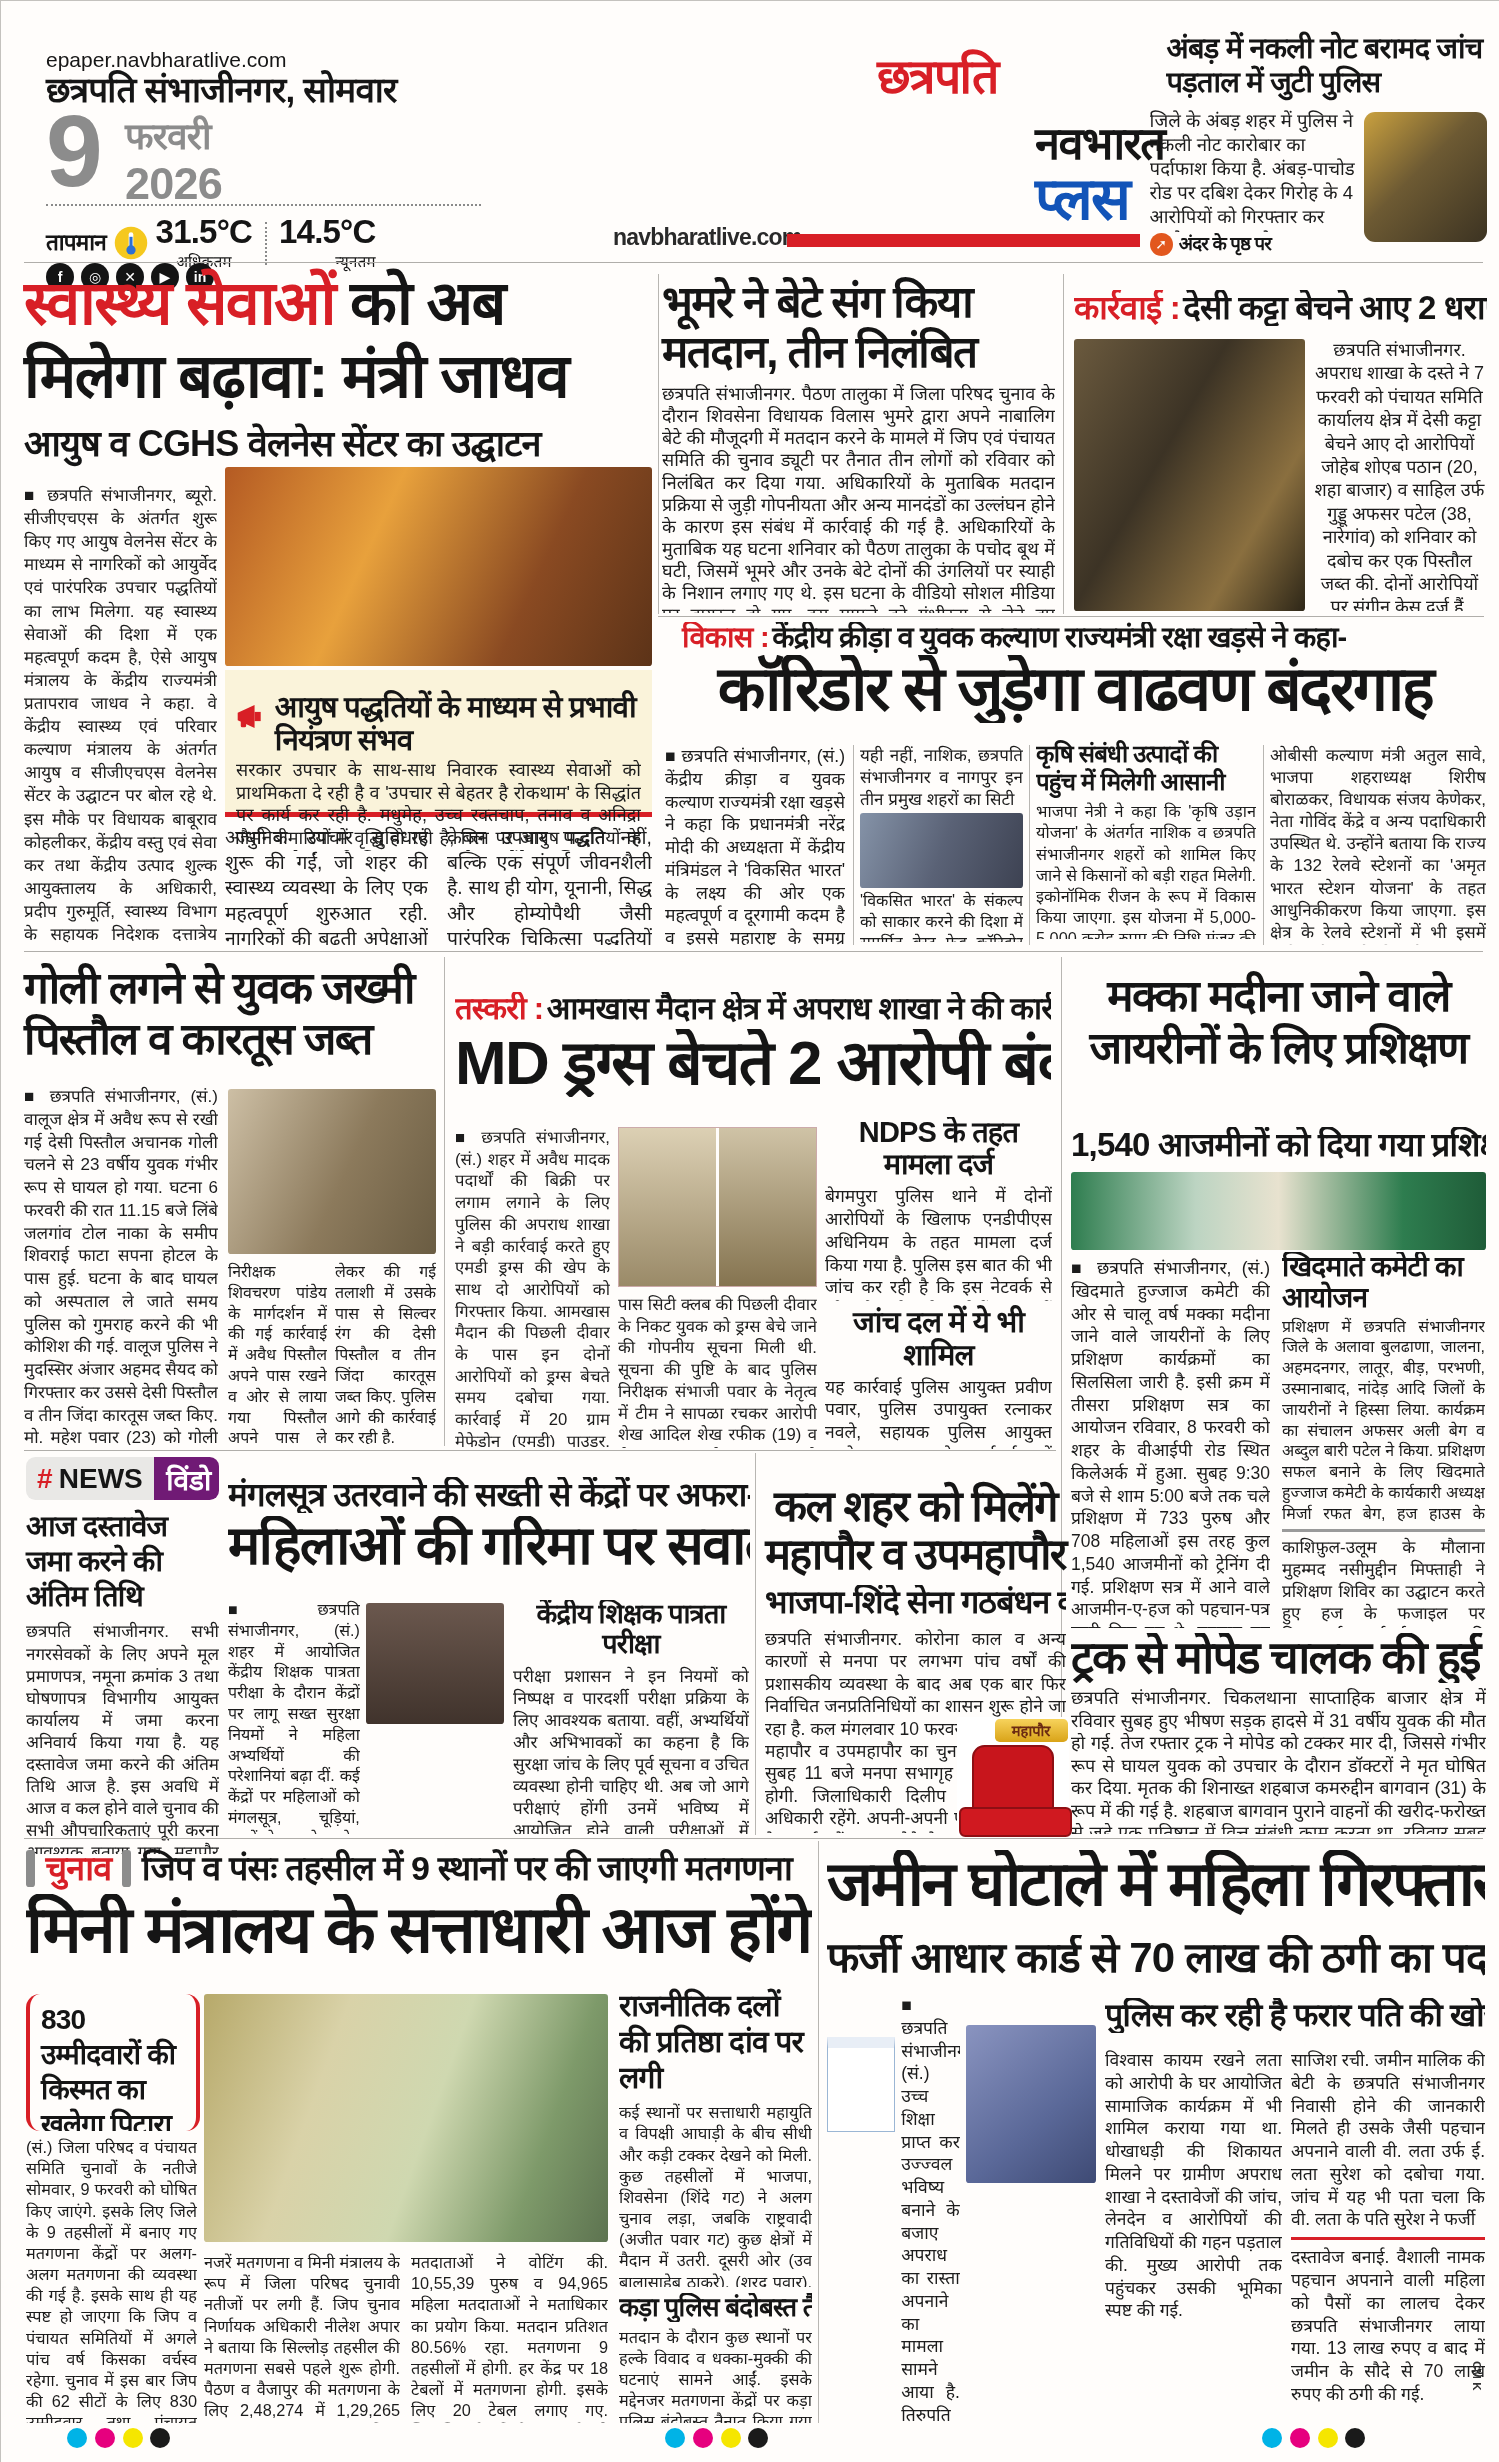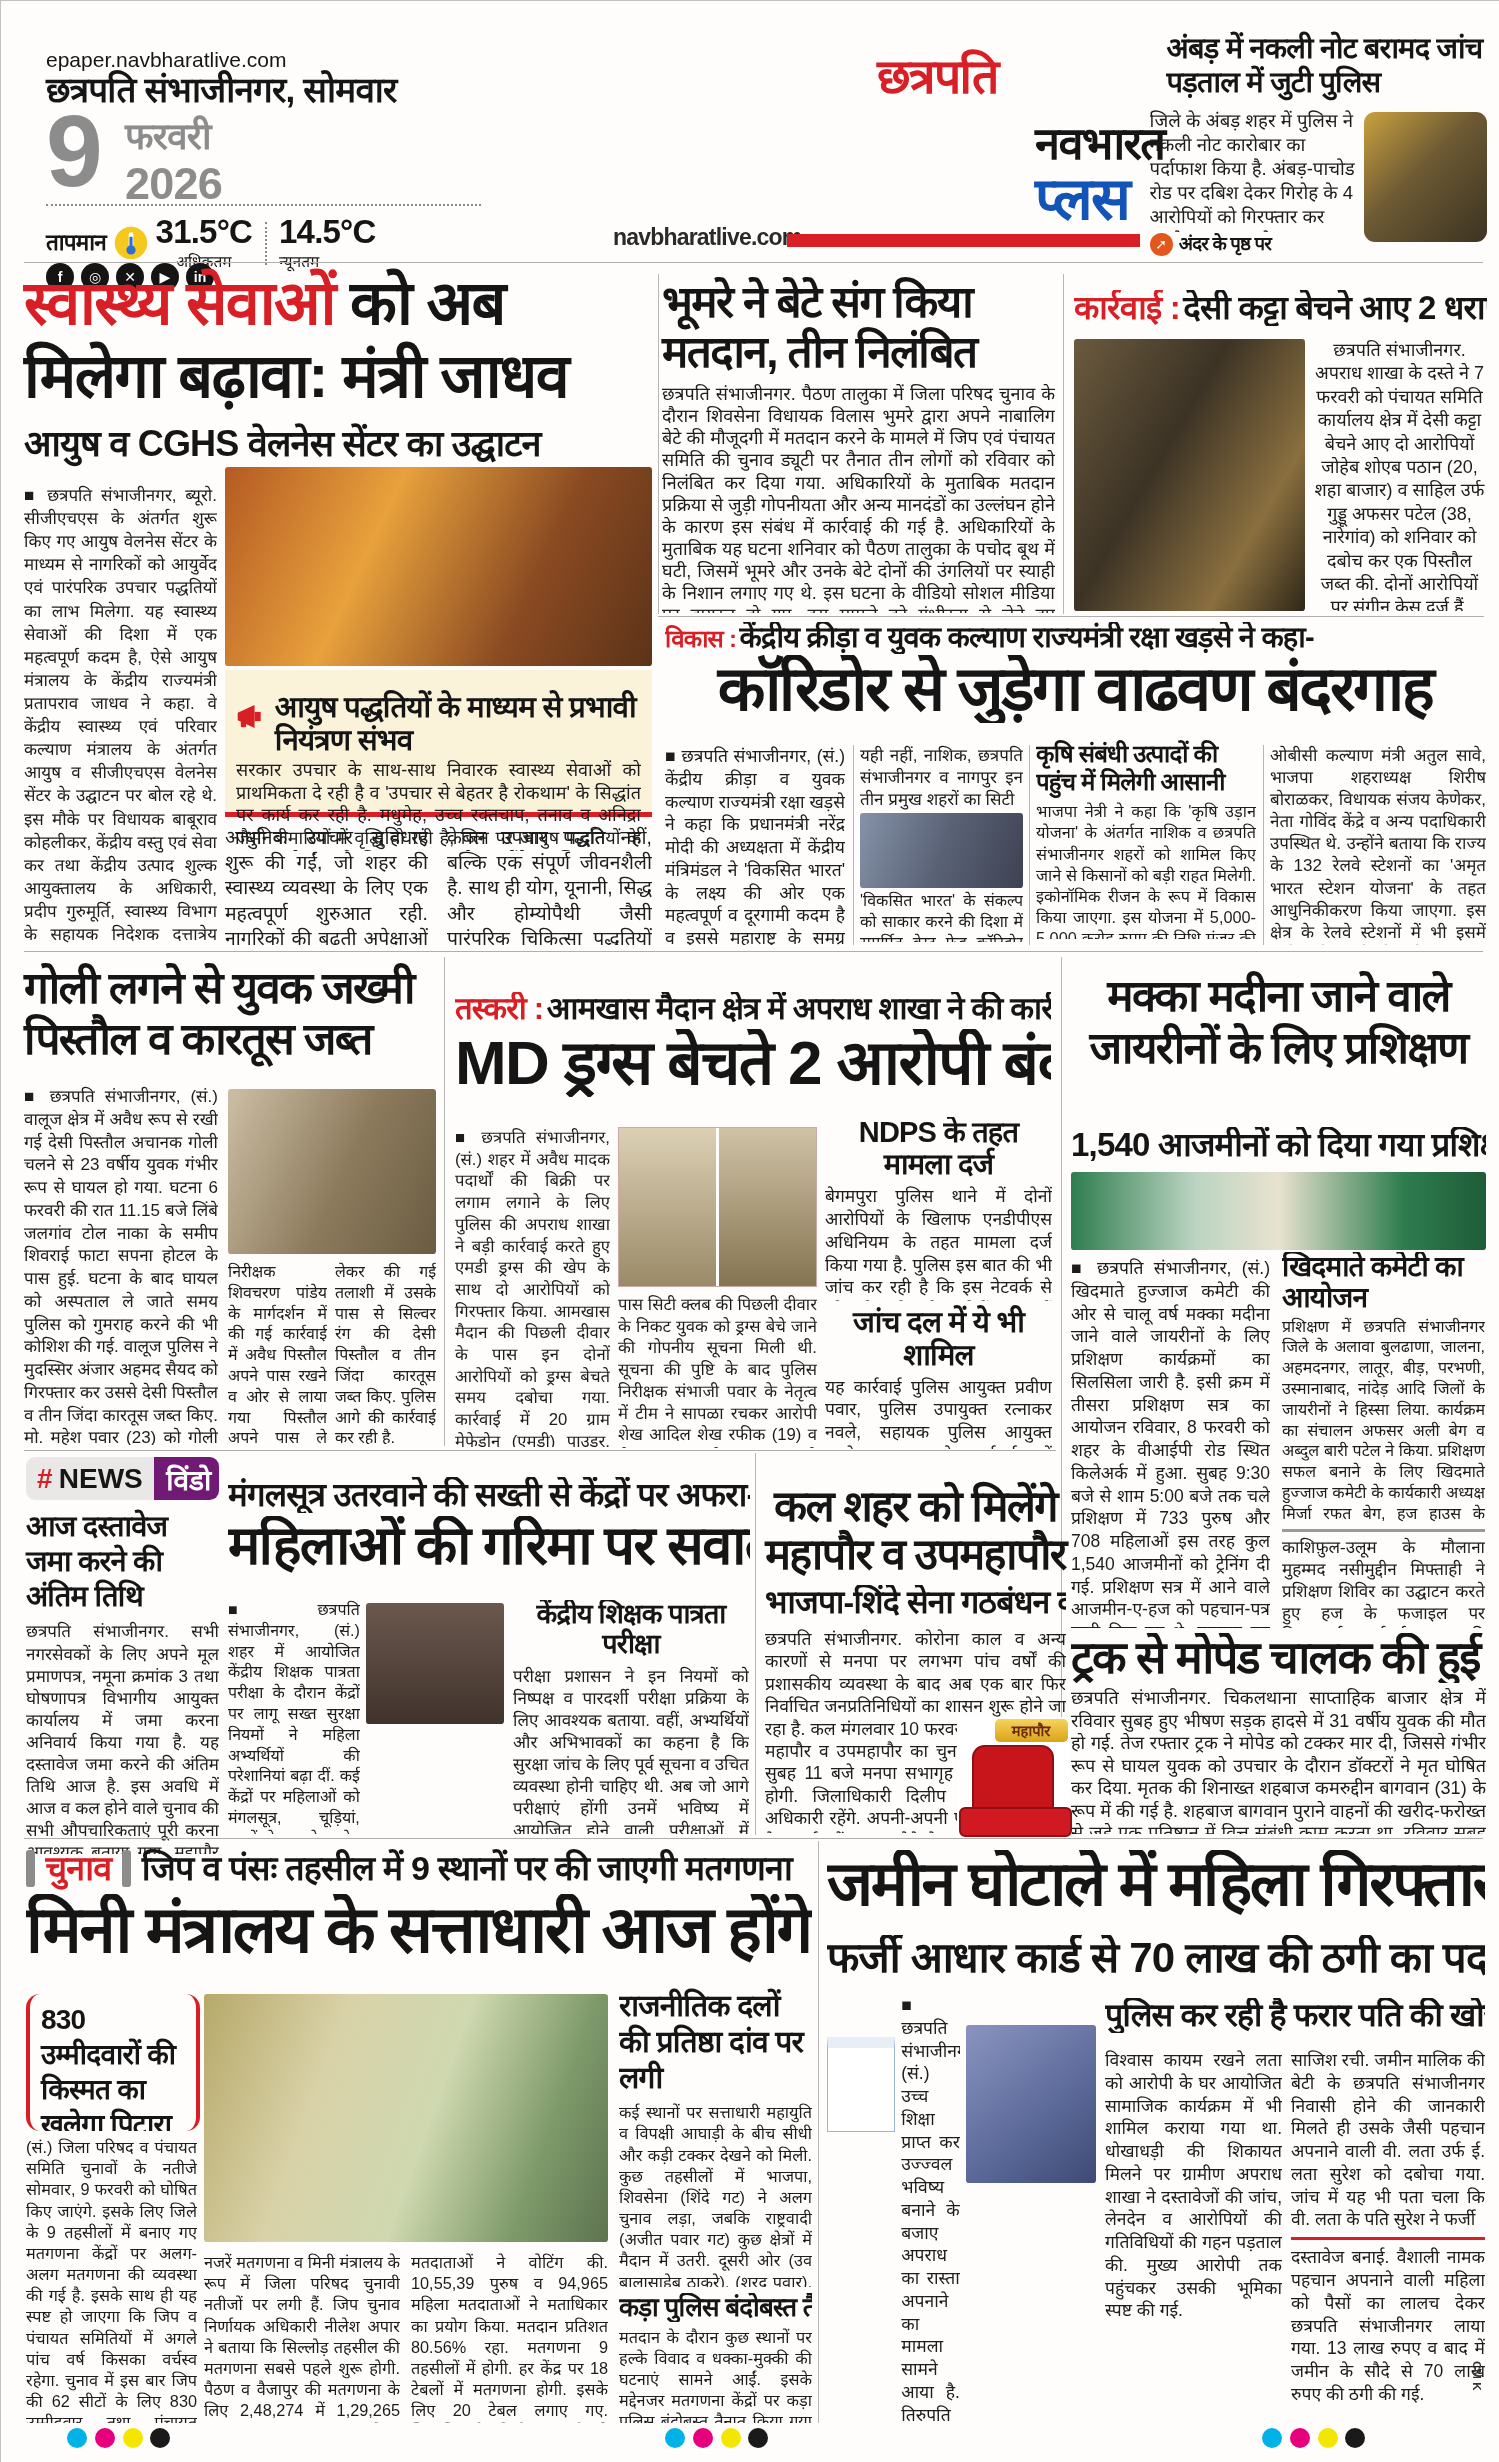--- a/index.html
+++ b/index.html
@@ -51,21 +51,21 @@
           <rect x="19" y="8" width="6" height="20" rx="3" fill="#fff"></rect>
           <circle cx="22" cy="31" r="6" fill="#2b6fd4"></circle>
           <rect x="20" y="14" width="4" height="16" fill="#2b6fd4"></rect>
         </svg>
     </span>
     <span style="display:inline-flex;flex-direction:column;align-items:center;">
       <span class="hl" style="font-size:33px;font-weight:600;">31.5°C</span>
       <span style="font-size:15.5px;">अधिकतम</span>
     </span>
     <span style="height:43px;border-left:2.3px dotted #8a8a8a;margin:0 4.7px;"></span>
-    <span style="display:inline-flex;flex-direction:column;align-items:flex-start;">
+    <span style="display:inline-flex;flex-direction:column;align-items:flex-end;">
       <span class="hl" style="font-size:33px;font-weight:600;">14.5°C</span>
       <span style="font-size:15.5px;">न्यूनतम</span>
     </span>
   </div>
   <div class="abs" style="left:45px;top:262px;display:flex;">
     <span class="soc">f</span>
     <span class="soc">◎</span>
     <span class="soc">✕</span>
     <span class="soc">▶</span>
     <span class="soc">in</span>
@@ -123,21 +123,21 @@
   <div class="abs nowrap" style="left:1073px;top:289px;width:413px;">
     <span class="hl red" style="font-size:33px;">कार्रवाई :</span>
     <span class="hl" style="font-size:33px;letter-spacing:-0.8px;">देसी कट्टा बेचने आए 2 धराए</span>
   </div>
   <div class="photo abs" style="left:1073px;top:338px;width:231px;height:272px;background:linear-gradient(120deg,#6b5a3e 0%,#3c3325 40%,#8a6f3f 75%,#2e2718 100%);"></div>
   <div class="abs body-txt center" style="left:1313px;top:338px;width:171px;height:272px;font-size:18px;text-align:center;line-height:1.3;">छत्रपति संभाजीनगर. अपराध शाखा के दस्ते ने 7 फरवरी को पंचायत समिति कार्यालय क्षेत्र में देसी कट्टा बेचने आए दो आरोपियों जोहेब शोएब पठान (20, शहा बाजार) व साहिल उर्फ गुड्डू अफसर पटेल (38, नारेगांव) को शनिवार को दबोच कर एक पिस्तौल जब्त की. दोनों आरोपियों पर संगीन केस दर्ज हैं. फरार अमन साजिद पटेल (सईदा कॉलोनी) की सरगर्मी से खोजबीन जारी है.</div>
 
   <div class="hrule" style="left:657px;top:615px;width:826px;"></div>
 
   <div class="abs nowrap" style="left:664px;top:621px;width:820px;">
-    <span class="hl red" style="font-size:24px;">विकास :</span>
+    <span class="hl red" style="font-size:29px;margin-left:17px;">विकास :</span>
     <span class="hl" style="font-size:29px;">केंद्रीय क्रीड़ा व युवक कल्याण राज्यमंत्री रक्षा खड़से ने कहा-</span>
   </div>
   <div class="abs hl nowrap center" style="left:664px;top:654px;width:820px;font-size:62px;letter-spacing:-2.3px;">कॉरिडोर से जुड़ेगा वाढवण बंदरगाह</div>
   <div class="abs body-txt" style="left:664px;top:744px;width:180px;height:200px;font-size:17.5px;">■ छत्रपति संभाजीनगर, (सं.) केंद्रीय क्रीड़ा व युवक कल्याण राज्यमंत्री रक्षा खड़से ने कहा कि प्रधानमंत्री नरेंद्र मोदी की अध्यक्षता में केंद्रीय मंत्रिमंडल ने 'विकसित भारत' के लक्ष्य की ओर एक महत्वपूर्ण व दूरगामी कदम है व इससे महाराष्ट्र के समग्र विकास को विशेष गति मिलेगी. इससे राज्य के औद्योगिक व कृषि विकास को दिशा मिलेगी.</div>
   <div class="vrule" style="left:852px;top:744px;height:200px;"></div>
   <div class="abs" style="left:859px;top:744px;width:163px;height:200px;overflow:hidden;">
     <div class="body-txt" style="font-size:17px;height:65px;">यही नहीं, नाशिक, छत्रपति संभाजीनगर व नागपुर इन तीन प्रमुख शहरों का सिटी</div>
     <div class="photo" style="width:163px;height:75px;background:linear-gradient(110deg,#8593a8 0%,#5a6276 50%,#3d4252 100%);margin:3.1px 0;"></div>
     <div class="body-txt" style="font-size:16px;height:51px;">'विकसित भारत' के संकल्प को साकार करने की दिशा में समर्पित वेस्ट फेड कॉरिडोर के जरिए जोड़ा जाएगा.</div>
   </div>

